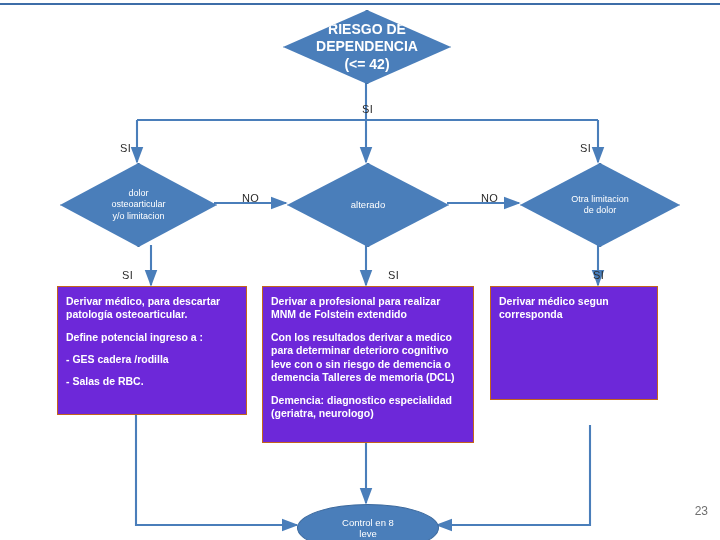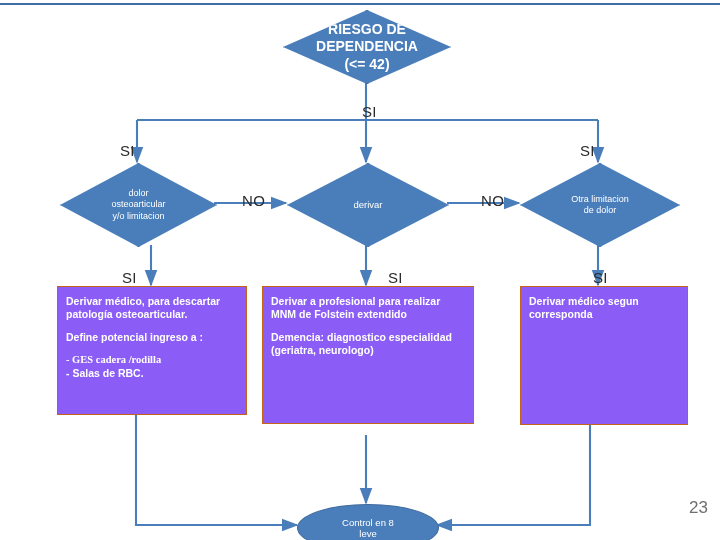--- a/index.html
+++ b/index.html
@@ -31,21 +31,21 @@
     background:#4a7eba;
     border:1px solid #3d6a9e;
     clip-path:polygon(50% 0%, 100% 50%, 50% 100%, 0% 50%);
     -webkit-clip-path:polygon(50% 0%, 100% 50%, 50% 100%, 0% 50%);
   }
   .diamond .dtxt{padding:0 10px;width:100%;}
 
   
   .obox{
     position:absolute;
-    background:#8b5cf6;
+    background:#6d28d9;
     border:1px solid #c4641c;
     color:#ffffff;
     box-sizing:border-box;
   }
   .obox .otxt{
     padding:8px 8px 6px 8px;
     font-size:10.5px;
     line-height:1.28;
     font-weight:bold;
   }
@@ -59,30 +59,30 @@
     border:1px solid #3d6a9e;
     border-radius:50%;
     display:flex;align-items:center;justify-content:center;
     color:#fff;text-align:center;line-height:1.2;
   }
 
   
   .elabel{
     position:absolute;
     color:#2b2b2b;
-    font-size:15px;
+    font-size:11px;
     letter-spacing:.3px;
     white-space:nowrap;
   }
 
   .pagenum{
     position:absolute;
     right:12px;bottom:22px;
     color:#6f6f6f;
-    font-size:17px;
+    font-size:12px;
   }
 </style>
 </head>
 <body>
 
 <div id="stage">
 
   <div class="top-rule"></div>
 
   <svg id="wires" viewBox="0 0 720 540">
@@ -125,48 +125,49 @@
   <div class="diamond" style="left:60px;top:163px;width:155px;height:82px;font-size:9px;">
     <div class="dtxt">
       <div>dolor</div>
       <div>osteoarticular</div>
       <div>y/o limitacion</div>
     </div>
   </div>
 
   <div class="diamond" style="left:287px;top:163px;width:160px;height:82px;font-size:9.5px;">
     <div class="dtxt">
-      <div>derivar</div>
+      <div>alterado</div>
     </div>
   </div>
 
   <div class="diamond" style="left:520px;top:163px;width:158px;height:82px;font-size:9px;">
     <div class="dtxt">
       <div>Otra limitacion</div>
       <div>de dolor</div>
     </div>
   </div>
 
   <div class="obox" style="left:57px;top:286px;width:190px;height:129px;">
     <div class="otxt">
       <p>Derivar médico, para descartar patología osteoarticular.</p>
       <p style="margin-bottom:9px;">Define potencial ingreso a :</p>
-      <p style="margin-bottom:0;font-family:Liberation Serif, serif;">- GES cadera /rodilla</p>
+      <p style="margin-bottom:8px;">- GES cadera /rodilla</p>
       <p>- Salas de RBC.</p>
     </div>
   </div>
 
-  <div class="obox" style="left:262px;top:286px;width:212px;height:138px;">
+  <div class="obox" style="left:262px;top:286px;width:212px;height:157px;">
     <div class="otxt">
       <p>Derivar a profesional para realizar MNM de Folstein extendido</p>
+      <p>Con los resultados derivar a medico para determinar deterioro cognitivo  leve con o sin riesgo de  demencia o demencia Talleres de  memoria (DCL)</p>
       <p>Demencia: diagnostico especialidad (geriatra, neurologo)</p>
     </div>
   </div>
 
-  <div class="obox" style="left:520px;top:286px;width:168px;height:139px;">
+  <div class="obox" style="left:490px;top:286px;width:168px;height:114px;">
     <div class="otxt">
       <p>Derivar médico segun corresponda</p>
     </div>
   </div>
 
   <div class="ellipse" style="left:297px;top:504px;width:140px;height:46px;font-size:9.5px;">
     <div>
       <div>Control en 8</div>
       <div>leve</div>
     </div>

